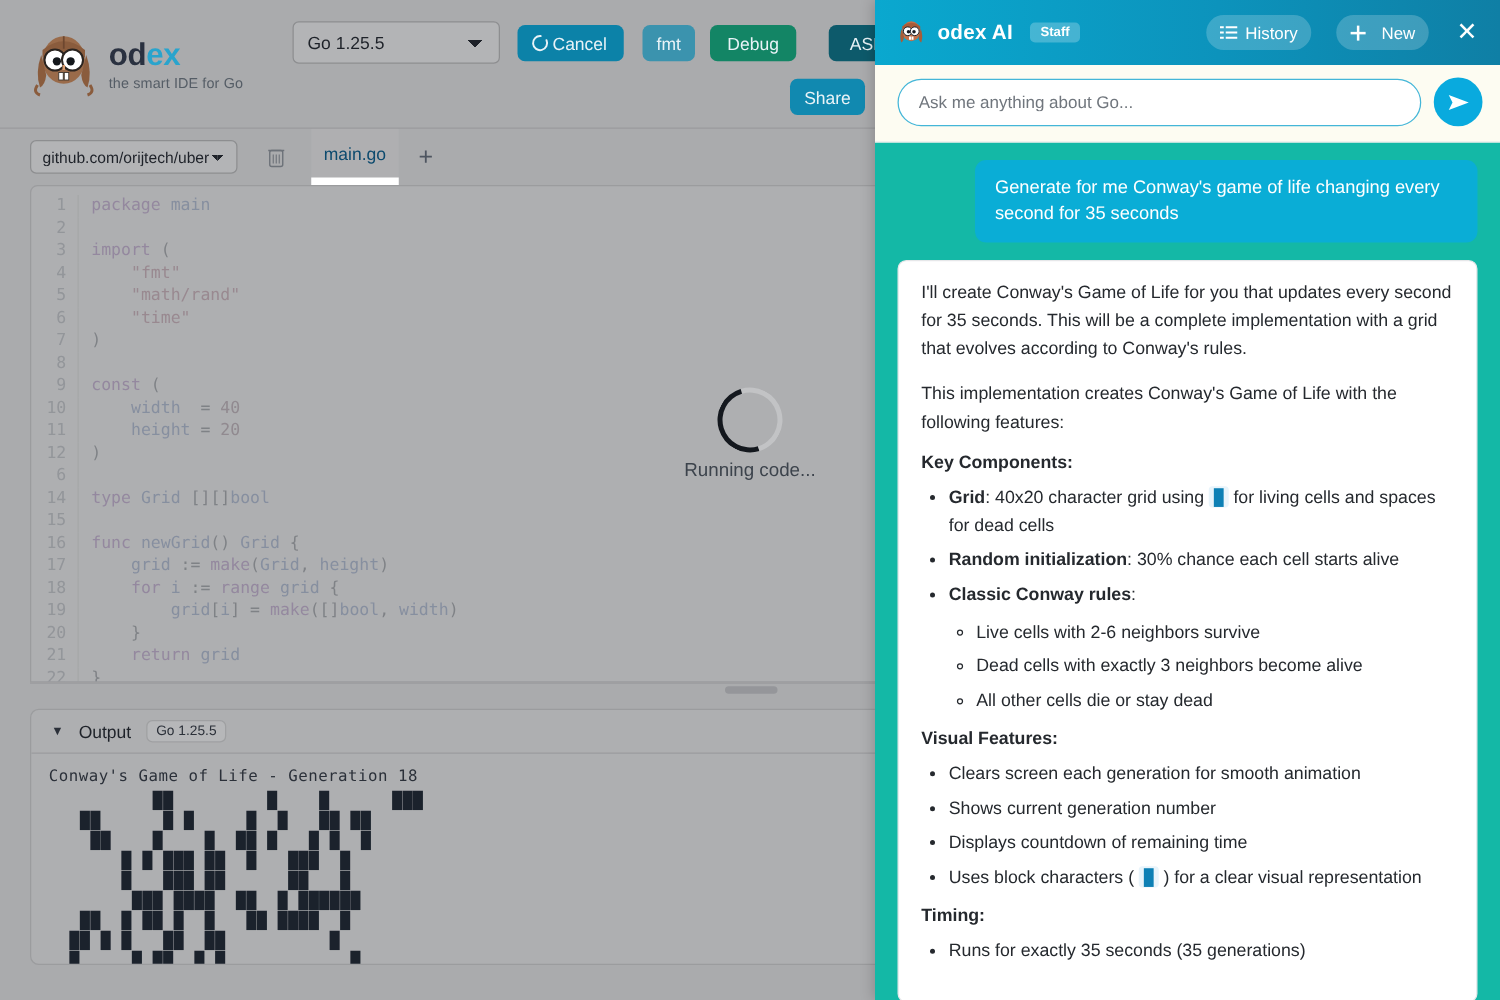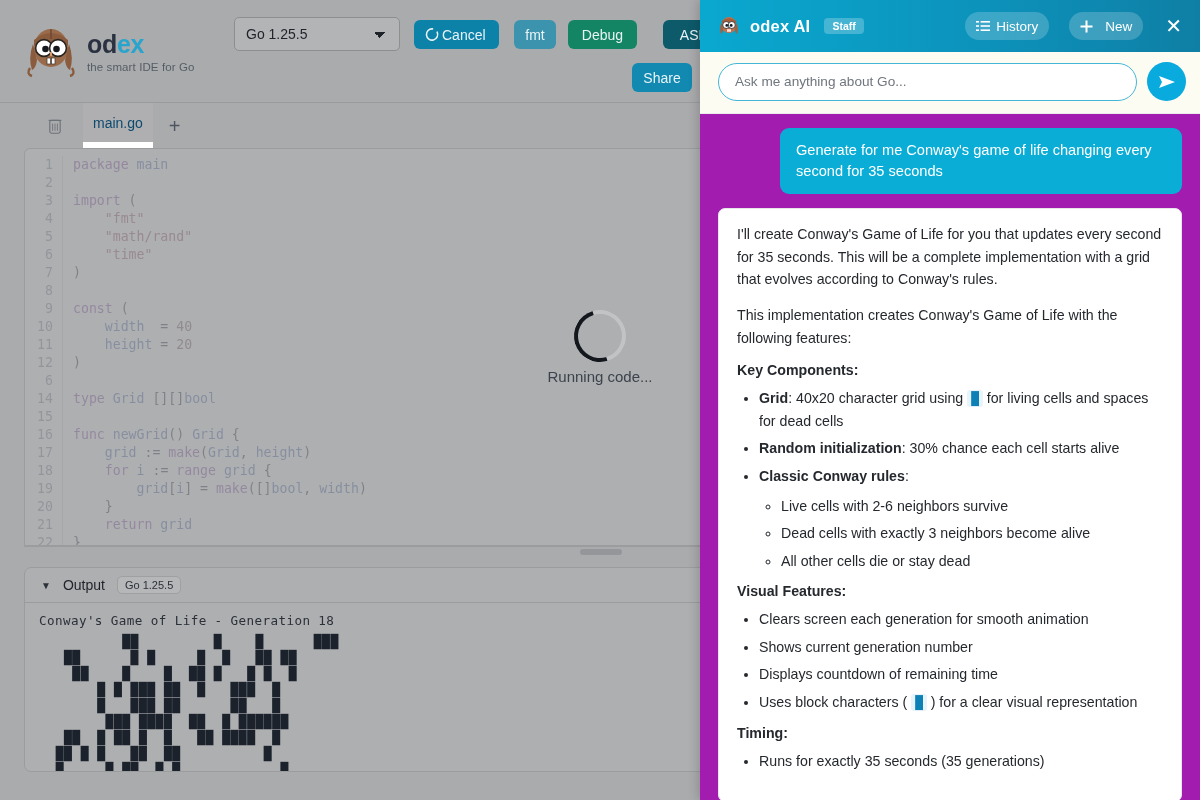--- a/index.html
+++ b/index.html
@@ -170,21 +170,21 @@
   }
   .gol {
     font-family: "DejaVu Sans Mono", monospace;
     font-size: 13px; line-height: 16px;
     color: #1b222c; white-space: pre; margin-top: 6px; letter-spacing: 0.5px;
   }
 
   
   #ai {
     position: absolute; right: 0; top: 0; width: 500px; height: 800px;
-    background: #a21caf;
+    background: #14b8a6;
     box-shadow: -2px 0 10px rgba(0,0,0,0.18);
     display: flex; flex-direction: column;
     overflow: hidden;
   }
   .ai-head {
     height: 52px; flex: none;
     background: linear-gradient(90deg, #0aa8cf 0%, #0c93bc 55%, #0f7fa5 100%);
     display: flex; align-items: center; padding: 0 14px 0 18px; gap: 10px;
   }
   .ai-gopher { width: 22px; height: 24px; display:block; }
@@ -293,20 +293,23 @@
         </svg>
         <span>Cancel</span>
       </button>
       <button class="btn btn-fmt">fmt</button>
       <button class="btn btn-debug">Debug</button>
       <button class="btn btn-asm">ASM</button>
       <button class="btn btn-share">Share</button>
     </div>
 
     <div class="tabbar">
+      <select class="repo-select">
+        <option>github.com/orijtech/uber</option>
+      </select>
       <span class="trash-btn">
         <svg viewBox="0 0 20 22" width="16" height="18">
           <rect x="3.5" y="4" width="13" height="16" rx="2" fill="none" stroke="#6d7279" stroke-width="1.4"></rect>
           <line x1="2" y1="4" x2="18" y2="4" stroke="#6d7279" stroke-width="1.4"></line>
           <line x1="7" y1="8" x2="7" y2="17" stroke="#6d7279" stroke-width="1.1"></line>
           <line x1="10" y1="8" x2="10" y2="17" stroke="#6d7279" stroke-width="1.1"></line>
           <line x1="13" y1="8" x2="13" y2="17" stroke="#6d7279" stroke-width="1.1"></line>
         </svg>
       </span>
       <div class="filetab">main.go</div>

